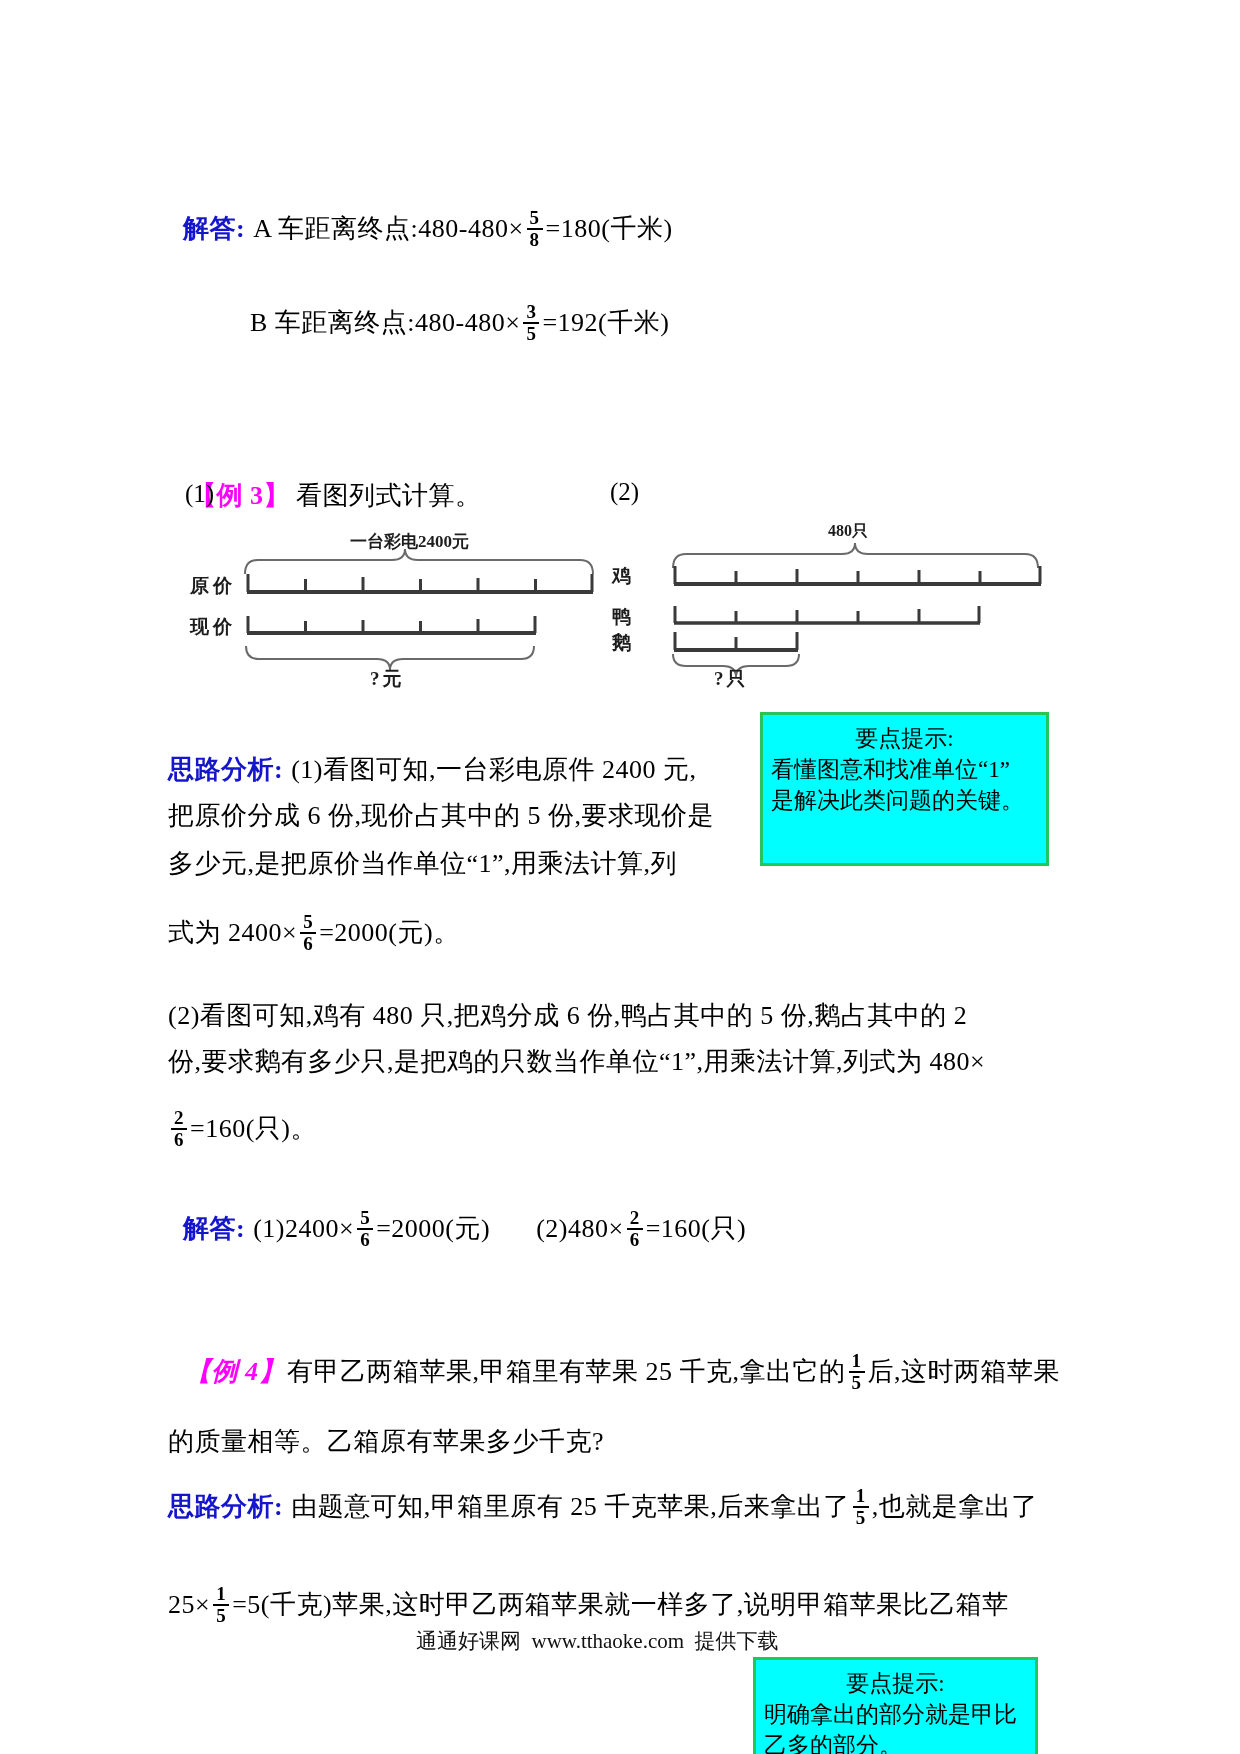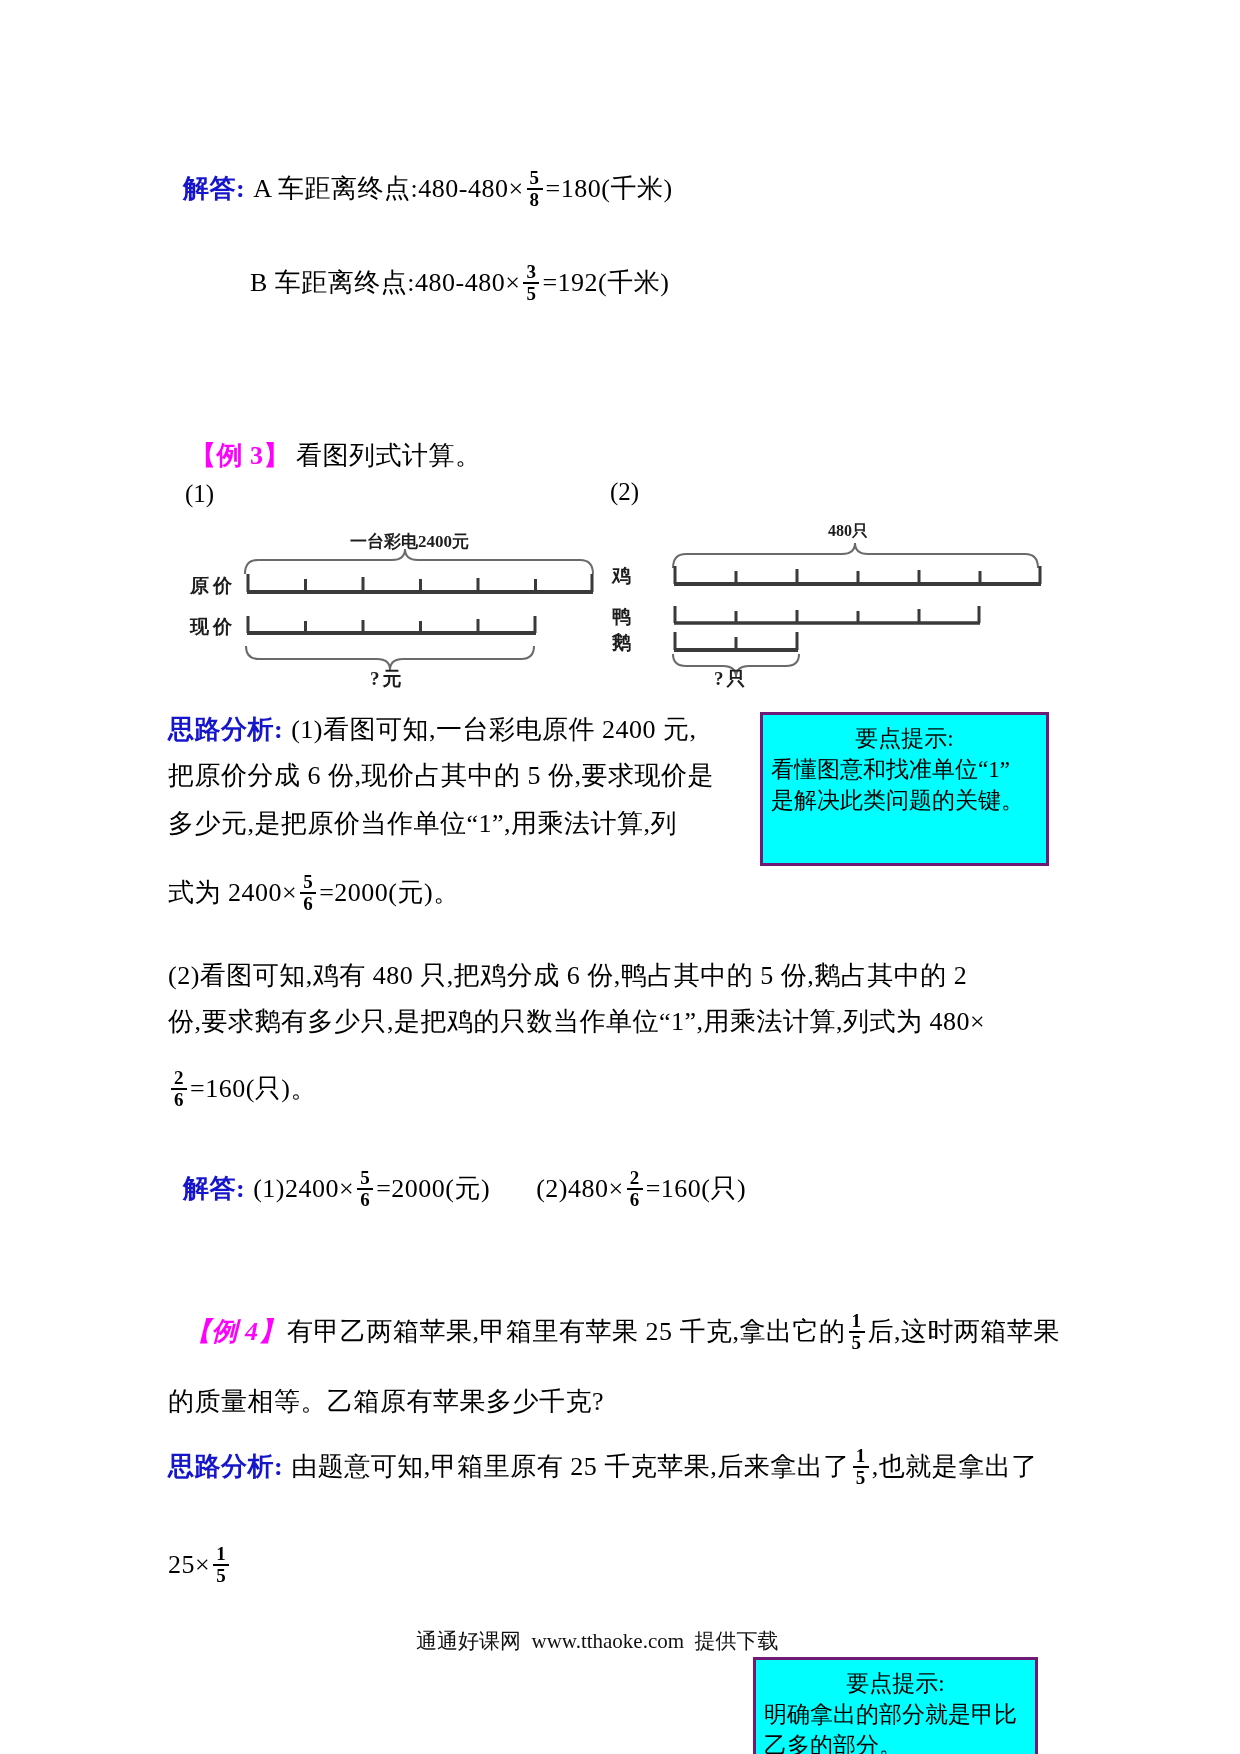--- a/index.html
+++ b/index.html
@@ -14,41 +14,42 @@
     color:#000;
   }
   .line{
     position:absolute;
     display:flex;
     align-items:center;
     white-space:pre;
     font-size:26px;
     letter-spacing:0.5px;
     line-height:1.25;
+    margin-top:40px;
   }
   .lbl-blue{color:#1515cc;font-weight:bold;margin-right:8px;}
   .lbl-magenta{color:#ff00ff;font-weight:bold;margin-right:6px;}
   .frac{
     display:inline-flex;
     flex-direction:column;
     align-items:center;
     font-size:19px;
     font-weight:bold;
     line-height:1.05;
     margin:0 3px;
   }
   .frac .num{padding:0 3px;}
   .frac .den{border-top:2px solid #000;padding:0 3px;}
   .tag{position:absolute;font-size:25px;}
   .dlabel{position:absolute;font-weight:bold;color:#1d1d1d;}
   .diagram-svg{position:absolute;left:0;top:0;pointer-events:none;}
   .hintbox{
     position:absolute;
     background:#00ffff;
-    border:3px solid #701a75;
+    border:3px solid #22c55e;
     box-sizing:border-box;
     font-size:23px;
     line-height:31px;
     padding:8px 8px 4px 8px;
   }
   .hintbox .hint-title{text-align:center;font-weight:normal;}
   .footer{
     position:absolute;
     font-size:21px;
     white-space:pre;
@@ -175,20 +176,21 @@
 
   <div class="line" style="top:1446px;left:168px">
     <span class="lbl-blue">思路分析:</span>
     <span>由题意可知,甲箱里原有 25 千克苹果,后来拿出了</span>
     <span class="frac"><span class="num">1</span><span class="den">5</span></span>
     <span>,也就是拿出了</span>
   </div>
   <div class="line" style="top:1544px;left:168px">
     <span>25×</span>
     <span class="frac"><span class="num">1</span><span class="den">5</span></span>
+    <span>=5(千克)苹果,这时甲乙两箱苹果就一样多了,说明甲箱苹果比乙箱苹</span>
   </div>
 
   <div class="footer" style="top:1627px;left:416px;text-align:center;">通通好课网  www.tthaoke.com  提供下载</div>
 
   <div class="hintbox" style="top:1657px;left:753px;width:285px;height:130px;">
     <div class="hint-title">要点提示:</div>
     <div>明确拿出的部分就是甲比</div>
     <div>乙多的部分。</div>
   </div>
 

